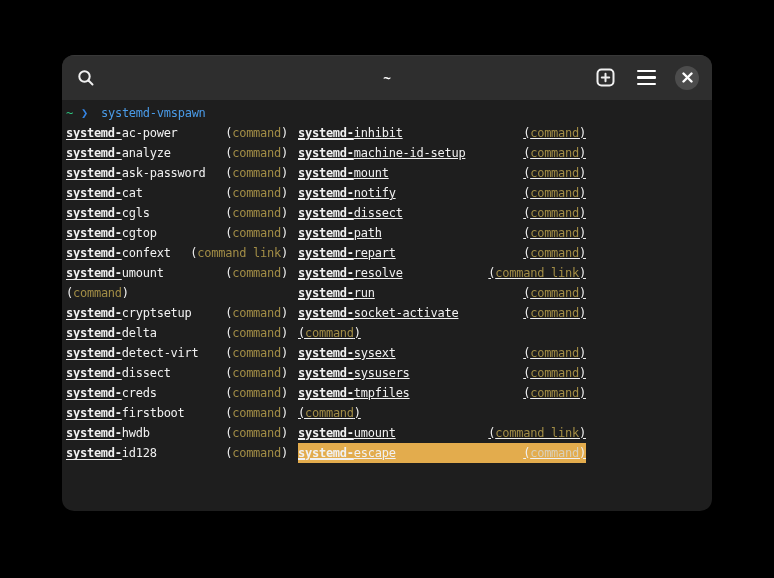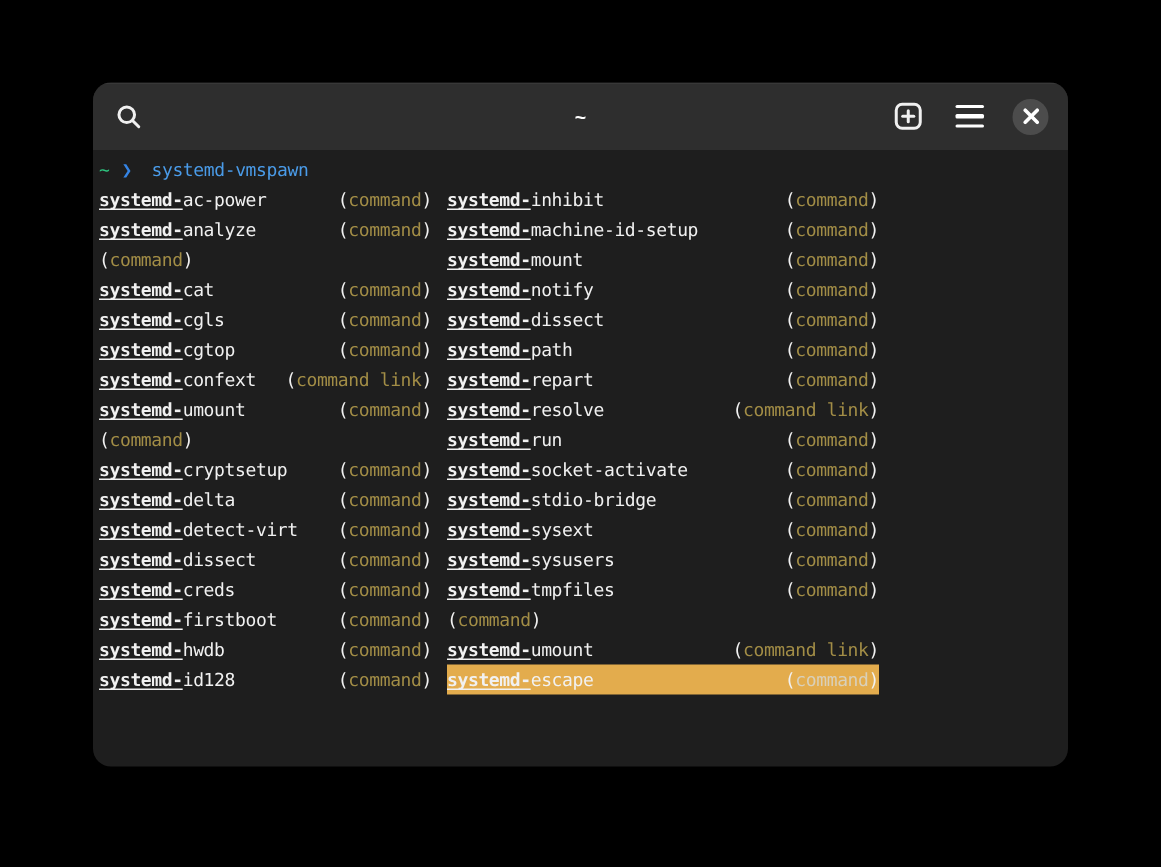--- a/index.html
+++ b/index.html
@@ -44,21 +44,21 @@
     cursor:text;
   }
   .prompt-line{height:20px;display:flex;align-items:center;}
   .p-cwd{color:var(--prompt-cwd,#2ec27e);margin-right:8px;}
   .p-arrow{color:var(--prompt-arrow,#3584e4);margin-right:13px;font-weight:bold;}
   .p-cmd{color:var(--command-text,#4a9be8);}
 
   .cols{display:flex;gap:10px;}
   .term-col{display:flex;flex-direction:column;}
   .col-0{width:222px;}
-  .col-1{width:288px;}
+  .col-1{width:288px;text-decoration:underline;}
   .term-row{height:20px;display:flex;justify-content:space-between;align-items:center;white-space:pre;}
   .term-row .prefix{font-weight:bold;text-decoration:underline;text-underline-offset:2px;}
   .term-row .desc .word{color:var(--description,#a28d46);}
   .term-row.selected{background:var(--selection-bg,#e3ac4d);}
   .term-row.selected .desc .word{color:var(--selection-desc,#d9d0ba);}
 </style>
 </head>
 <body style="--window-bg: #1e1e1e; --titlebar-bg: #2e2e2e; --fg: #f1f1f1; --prompt-cwd: #2ec27e; --prompt-arrow: #3584e4; --command-text: #4a9be8; --description: #a28d46; --selection-bg: #e3ac4d; --selection-desc: #d9d0ba; background: rgb(0, 0, 0);">
 
 <div class="window">
@@ -109,21 +109,21 @@
     <div class="prompt-line">
       <span class="p-cwd">~</span>
       <span class="p-arrow">❯</span>
       <span class="p-cmd">systemd-vmspawn</span>
     </div>
 
     <div class="cols">
       <div class="term-col col-0">
           <div class="term-row"><span><span class="prefix">systemd-</span><span>ac-power</span></span><span class="desc"><span>(</span><span class="word">command</span><span>)</span></span></div>
           <div class="term-row"><span><span class="prefix">systemd-</span><span>analyze</span></span><span class="desc"><span>(</span><span class="word">command</span><span>)</span></span></div>
-          <div class="term-row"><span class="desc"><span>(</span><span class="word">command</span><span>)</span></span></div>
+          <div class="term-row"><span><span class="prefix">systemd-</span><span>ask-password</span></span><span class="desc"><span>(</span><span class="word">command</span><span>)</span></span></div>
           <div class="term-row"><span><span class="prefix">systemd-</span><span>cat</span></span><span class="desc"><span>(</span><span class="word">command</span><span>)</span></span></div>
           <div class="term-row"><span><span class="prefix">systemd-</span><span>cgls</span></span><span class="desc"><span>(</span><span class="word">command</span><span>)</span></span></div>
           <div class="term-row"><span><span class="prefix">systemd-</span><span>cgtop</span></span><span class="desc"><span>(</span><span class="word">command</span><span>)</span></span></div>
           <div class="term-row"><span><span class="prefix">systemd-</span><span>confext</span></span><span class="desc"><span>(</span><span class="word">command link</span><span>)</span></span></div>
           <div class="term-row"><span><span class="prefix">systemd-</span><span>umount</span></span><span class="desc"><span>(</span><span class="word">command</span><span>)</span></span></div>
           <div class="term-row"><span class="desc"><span>(</span><span class="word">command</span><span>)</span></span></div>
           <div class="term-row"><span><span class="prefix">systemd-</span><span>cryptsetup</span></span><span class="desc"><span>(</span><span class="word">command</span><span>)</span></span></div>
           <div class="term-row"><span><span class="prefix">systemd-</span><span>delta</span></span><span class="desc"><span>(</span><span class="word">command</span><span>)</span></span></div>
           <div class="term-row"><span><span class="prefix">systemd-</span><span>detect-virt</span></span><span class="desc"><span>(</span><span class="word">command</span><span>)</span></span></div>
           <div class="term-row"><span><span class="prefix">systemd-</span><span>dissect</span></span><span class="desc"><span>(</span><span class="word">command</span><span>)</span></span></div>
@@ -136,21 +136,21 @@
           <div class="term-row"><span><span class="prefix">systemd-</span><span>inhibit</span></span><span class="desc"><span>(</span><span class="word">command</span><span>)</span></span></div>
           <div class="term-row"><span><span class="prefix">systemd-</span><span>machine-id-setup</span></span><span class="desc"><span>(</span><span class="word">command</span><span>)</span></span></div>
           <div class="term-row"><span><span class="prefix">systemd-</span><span>mount</span></span><span class="desc"><span>(</span><span class="word">command</span><span>)</span></span></div>
           <div class="term-row"><span><span class="prefix">systemd-</span><span>notify</span></span><span class="desc"><span>(</span><span class="word">command</span><span>)</span></span></div>
           <div class="term-row"><span><span class="prefix">systemd-</span><span>dissect</span></span><span class="desc"><span>(</span><span class="word">command</span><span>)</span></span></div>
           <div class="term-row"><span><span class="prefix">systemd-</span><span>path</span></span><span class="desc"><span>(</span><span class="word">command</span><span>)</span></span></div>
           <div class="term-row"><span><span class="prefix">systemd-</span><span>repart</span></span><span class="desc"><span>(</span><span class="word">command</span><span>)</span></span></div>
           <div class="term-row"><span><span class="prefix">systemd-</span><span>resolve</span></span><span class="desc"><span>(</span><span class="word">command link</span><span>)</span></span></div>
           <div class="term-row"><span><span class="prefix">systemd-</span><span>run</span></span><span class="desc"><span>(</span><span class="word">command</span><span>)</span></span></div>
           <div class="term-row"><span><span class="prefix">systemd-</span><span>socket-activate</span></span><span class="desc"><span>(</span><span class="word">command</span><span>)</span></span></div>
-          <div class="term-row"><span><span class="prefix">systemd-</span><span>stdio-bridge</span></span><span class="desc"><span>(</span><span class="word">command</span><span>)</span></span></div>
+          <div class="term-row"><span class="desc"><span>(</span><span class="word">command</span><span>)</span></span></div>
           <div class="term-row"><span><span class="prefix">systemd-</span><span>sysext</span></span><span class="desc"><span>(</span><span class="word">command</span><span>)</span></span></div>
           <div class="term-row"><span><span class="prefix">systemd-</span><span>sysusers</span></span><span class="desc"><span>(</span><span class="word">command</span><span>)</span></span></div>
           <div class="term-row"><span><span class="prefix">systemd-</span><span>tmpfiles</span></span><span class="desc"><span>(</span><span class="word">command</span><span>)</span></span></div>
           <div class="term-row"><span class="desc"><span>(</span><span class="word">command</span><span>)</span></span></div>
           <div class="term-row"><span><span class="prefix">systemd-</span><span>umount</span></span><span class="desc"><span>(</span><span class="word">command link</span><span>)</span></span></div>
           <div class="term-row selected"><span><span class="prefix">systemd-</span><span>escape</span></span><span class="desc"><span>(</span><span class="word">command</span><span>)</span></span></div>
         </div>
     </div>
   </div>
 </div>

